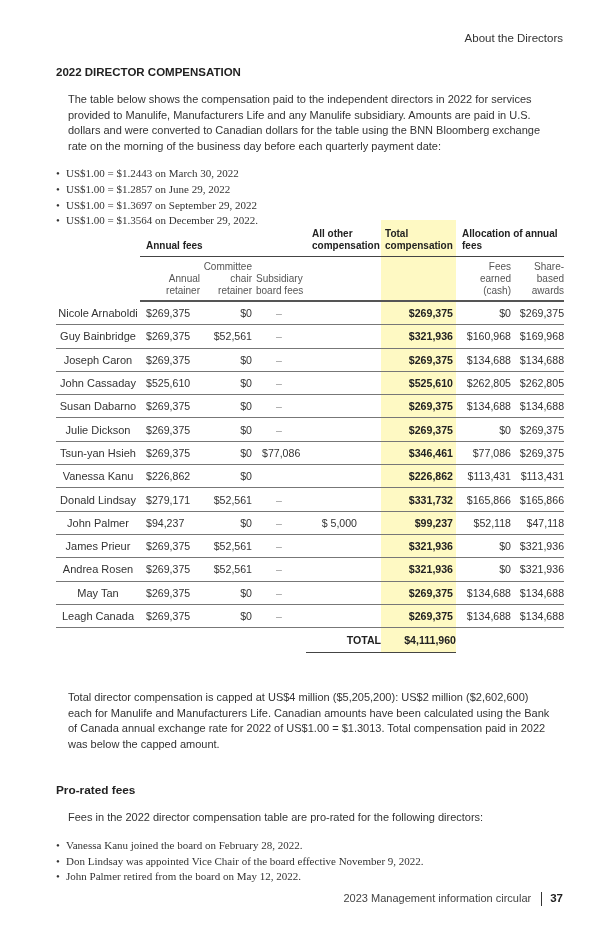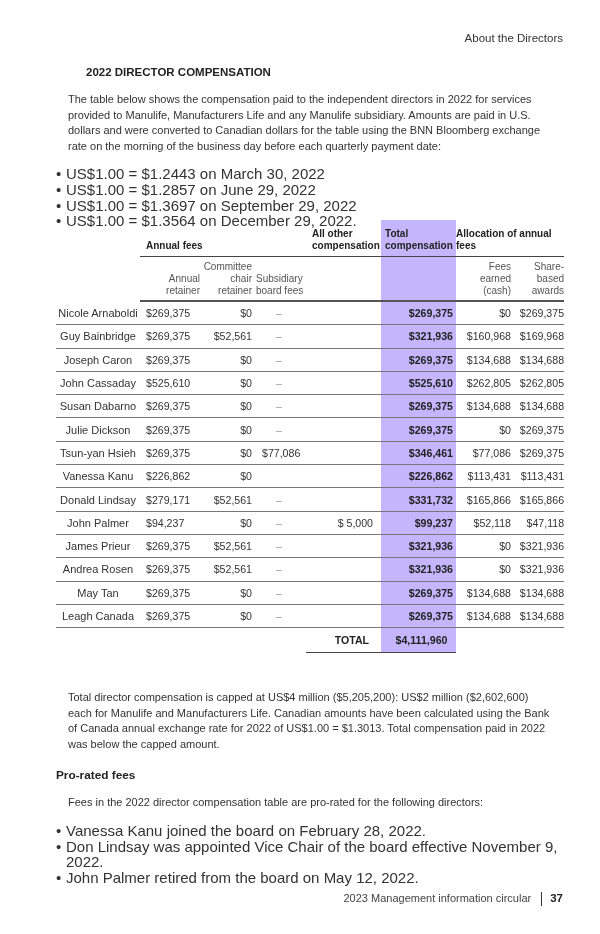--- a/index.html
+++ b/index.html
@@ -5,24 +5,24 @@
   html, body { margin: 0; padding: 0; background: #ffffff; }
   body {
     width: 600px; height: 934px; position: relative; overflow: hidden;
     font-family: "Liberation Sans", sans-serif; color: #2a2a2a;
   }
   .running-head {
     position: absolute; top: 32px; right: 37px;
     font-size: 11.5px; color: #333;
   }
   .content { position: absolute; left: 56px; width: 508px; top: 65px; }
-  .section-title { font-size: 11.5px; font-weight: bold; color: #222; line-height: 15px; margin-left: 30px; }
+  .section-title { font-size: 11.5px; font-weight: bold; color: #222; line-height: 15px; }
   p.body { margin: 12px; font-size: 11px; line-height: 15.6px; color: #333; }
   ul.bullets { margin: 0; padding: 0; list-style: none; }
-  ul.bullets li { position: relative; padding-left: 10px; font-size: 15px; line-height: 15.6px; color: #333; }
+  ul.bullets li { position: relative; padding-left: 10px; font-size: 11px; line-height: 15.6px; color: #333; font-family: Liberation Serif, serif; }
   ul.bullets li::before { content: "\2022"; position: absolute; left: 0; top: 0; }
 
   
   .table-wrap { position: absolute; left: 56px; top: 220px; width: 508px; }
   table { border-collapse: collapse; width: 508px; table-layout: fixed; font-size: 10.6px; }
   td, th { padding: 0; }
   col.c-name { width: 84px; }
   col.c-ret { width: 60px; }
   col.c-chair { width: 52px; }
   col.c-sub { width: 54px; }
@@ -35,45 +35,45 @@
     vertical-align: bottom; height: 32px; line-height: 12px; padding-bottom: 4px;
   }
   .hdr-top th.group { border-bottom: 1.5px solid #444; }
   .hdr-top th.gap-l { padding-left: 6px; }
   .hdr-sub td {
     font-size: 10px; color: #555; text-align: right; vertical-align: bottom;
     height: 40px; line-height: 12px; padding-bottom: 3px;
     border-bottom: 2px solid #555;
   }
   .hdr-sub td.left { text-align: left; padding-left: 4px; margin-left: 24px; }
-  .total-col { background: #c4b5fd; }
+  .total-col { background: #fef9c3; }
   tr.row td {
     height: 22.3px; border-bottom: 1.5px solid #777; color: #333;
     text-align: right; vertical-align: middle; white-space: nowrap;
   }
   tr.row td.name { text-align: center; font-size: 11px; color: #333; }
   tr.row td.ret { text-align: left; padding-left: 6px; }
   tr.row td.sub { text-align: left; padding-left: 10px; }
   tr.row td.dash { text-align: left; padding-left: 24px; color: #999; }
   tr.row td.total { font-weight: bold; color: #222; padding-right: 3px; }
-  tr.row td.other { padding-right: 8px; }
+  tr.row td.other { padding-right: 24px; }
   tr.row td.fees { padding-right: 0; }
   tr.row td.share { padding-right: 0; }
   tr.total-row td { height: 24px; vertical-align: middle; }
   tr.total-row td.label {
-    text-align: right; font-weight: bold; color: #222; padding-right: 12px;
+    text-align: right; font-weight: bold; color: #222; padding-right: 0;
     border-bottom: 1.5px solid #444;
   }
   tr.total-row td.value {
-    text-align: center; font-weight: bold; color: #222; padding-left: 6px;
+    text-align: right; font-weight: bold; color: #222; padding-left: 6px;
     border-bottom: 1.5px solid #444;
   }
 
   .after { position: absolute; left: 56px; width: 508px; top: 678px; }
-  .subhead { font-size: 11.8px; font-weight: bold; color: #222; line-height: 15px; margin-top: 16px; }
+  .subhead { font-size: 11.8px; font-weight: bold; color: #222; line-height: 15px; margin-top: 31px; }
 
   .footer { position: absolute; top: 892px; right: 37px; font-size: 11px; color: #444; display: flex; }
   .footer .sep { display: inline-block; width: 1px; height: 14px; background: #333; margin: 0 8px 0 10px; }
   .footer .page { font-weight: bold; color: #222; font-size: 11.5px; }
 </style>
 </head>
 <body>
 
 <div class="running-head">About the Directors</div>
 
@@ -99,21 +99,21 @@
         <col class="c-total">
         <col class="c-fees">
         <col class="c-share">
     </colgroup>
     <thead>
       <tr class="hdr-top">
         <th></th>
         <th class="group gap-l" colspan="3">Annual fees</th>
         <th class="group" style="padding-left:6px;">All other compensation</th>
         <th class="group total-col" style="padding-left:4px;">Total compensation</th>
-        <th class="group" colspan="2" style="">Allocation of annual fees</th>
+        <th class="group" colspan="2" style="padding-left:6px;">Allocation of annual fees</th>
       </tr>
       <tr class="hdr-sub">
         <td style="border-bottom:none;"></td>
         <td>Annual retainer</td>
         <td>Committee chair retainer</td>
         <td class="left">Subsidiary board fees</td>
         <td></td>
         <td class="total-col"></td>
         <td>Fees earned (cash)</td>
         <td>Share-based awards</td>

